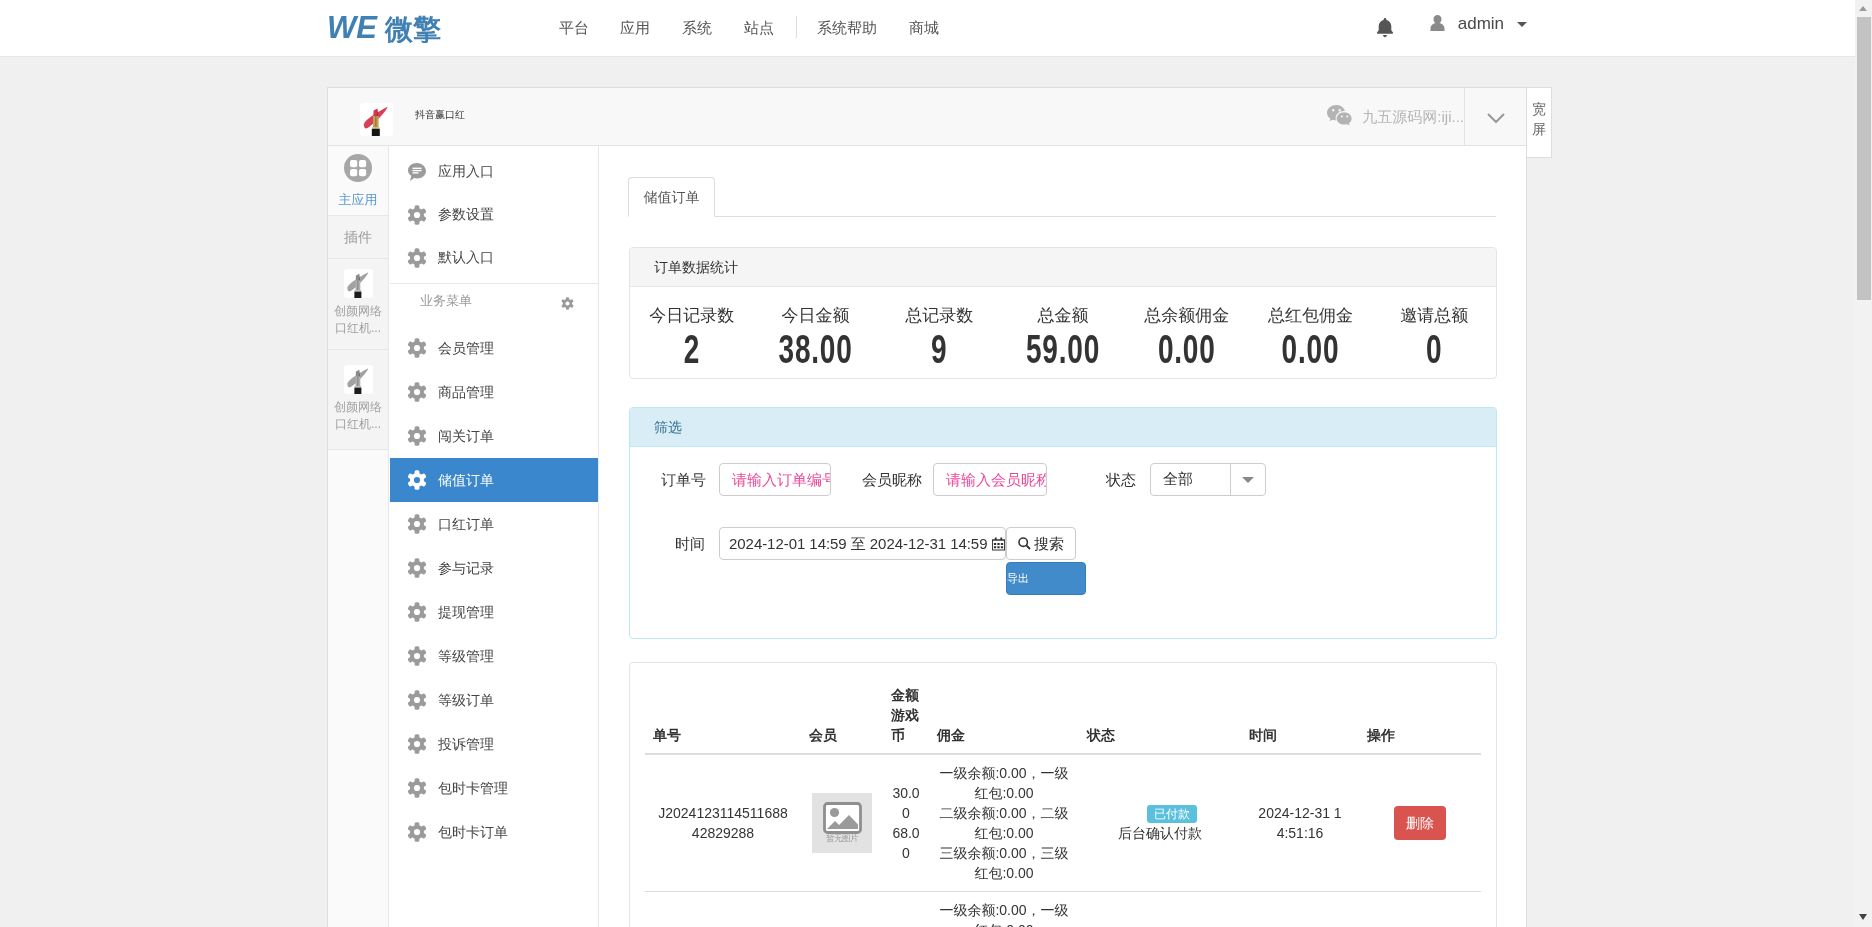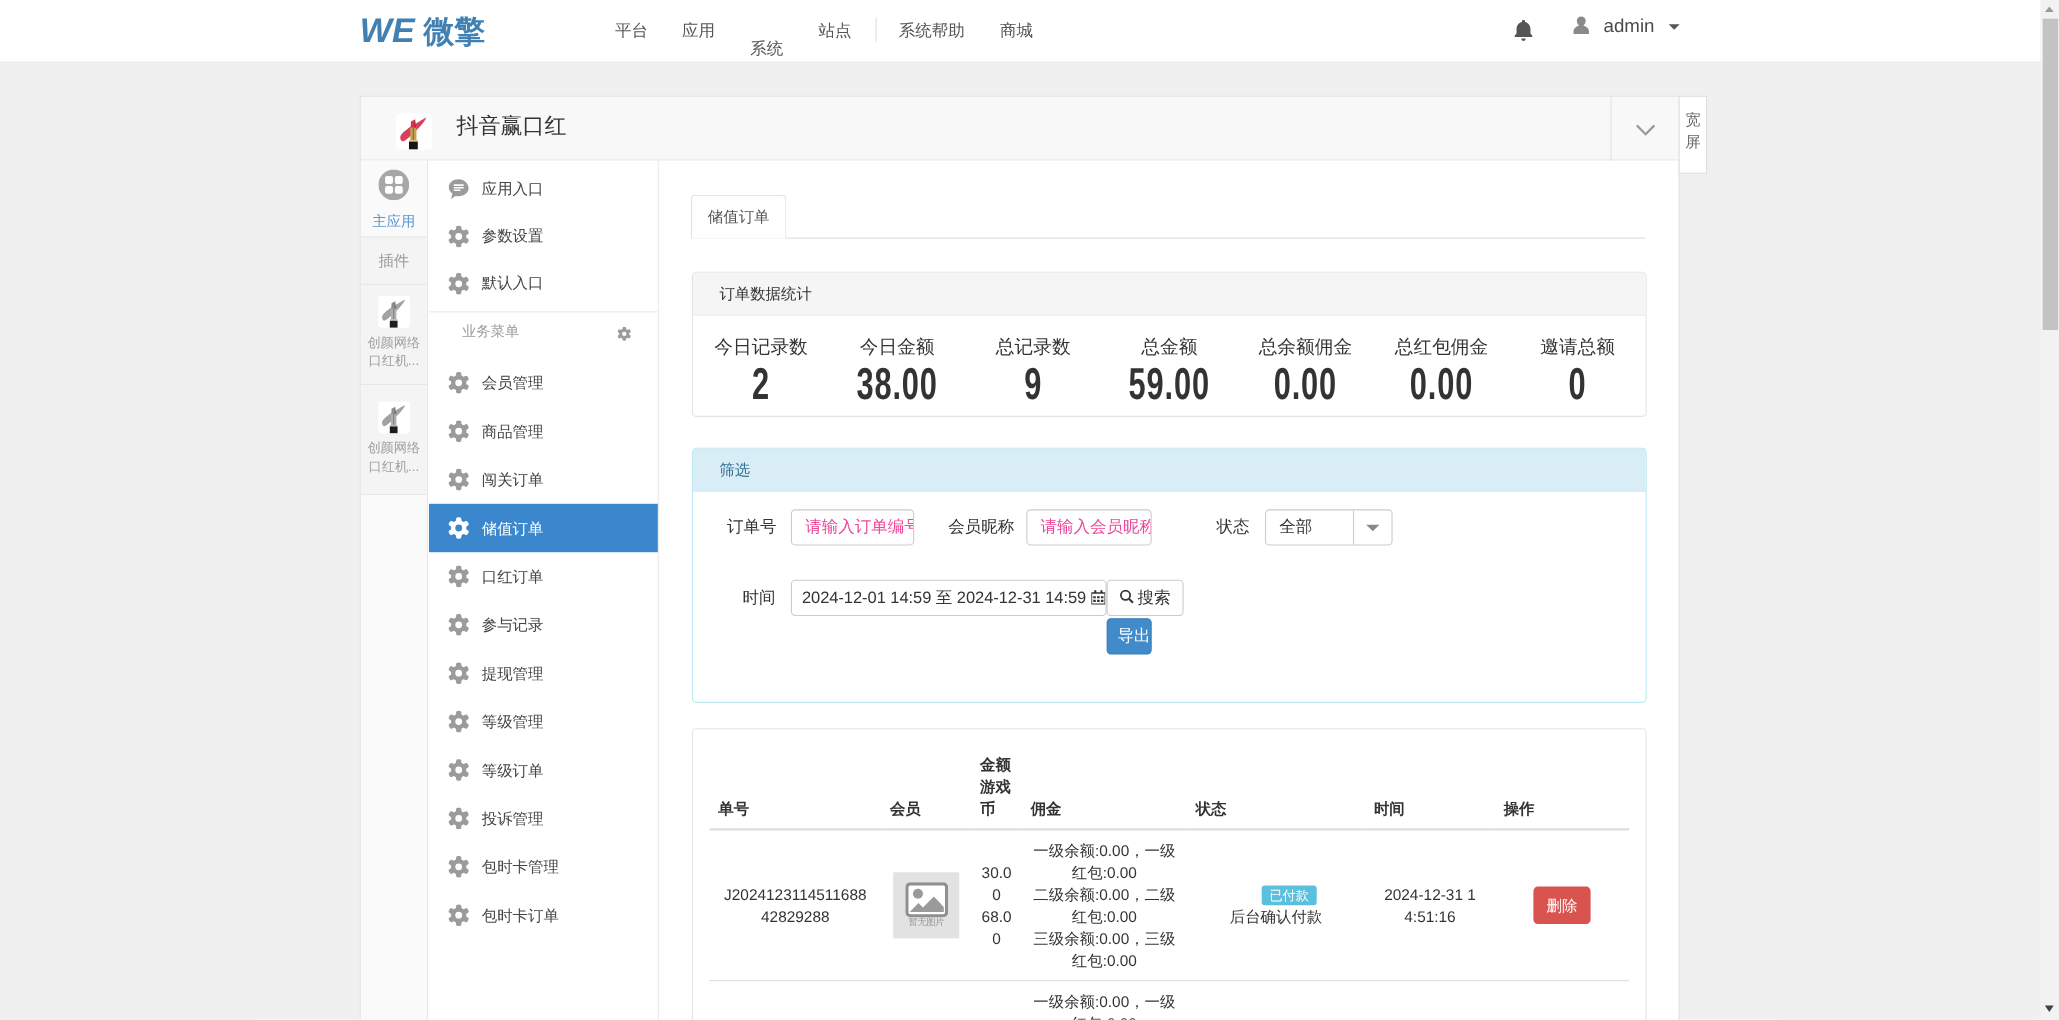--- a/index.html
+++ b/index.html
@@ -11,21 +11,21 @@
 #logo { position:absolute; left:328px; top:12px; height:31px; }
 .navlink { position:absolute; top:19px; font-size:15px; color:#555; }
 #nav-sep { position:absolute; left:796px; top:16px; height:22px; width:1px; background:#ddd; }
 #bell { position:absolute; left:1376px; top:18px; }
 #adminbox { position:absolute; left:1429px; top:14px; font-size:17px; color:#4a4a4a; }
 
 
 #panel { position:absolute; left:327px; top:87px; width:1200px; height:840px; background:#fff; border:1px solid #dedede; border-bottom:none; }
 #phead { position:absolute; left:0; top:0; width:1198px; height:58px; background:#f8f8f8; border-bottom:1px solid #e3e3e3; }
 #appicon { position:absolute; left:32px; top:15px; width:33px; height:33px; background:#fff; border-radius:4px; }
-#ptitle { position:absolute; left:87px; top:19px; font-size:20px; color:#333; line-height:17px; }
+#ptitle { position:absolute; left:87px; top:19px; font-size:10px; color:#333; line-height:17px;font-family:Liberation Mono, monospace; }
 #srcbox { position:absolute; right:62px; top:0; height:58px; line-height:58px; color:#b5b5b5; font-size:15px; }
 #chevbox { position:absolute; right:0; top:0; width:62px; height:58px; border-left:1px solid #e3e3e3; }
 #widescreen { position:absolute; left:1526px; top:87px; width:26px; height:71px; background:#fff; border:1px solid #ddd; font-size:14px; color:#666; text-align:center; padding-top:11px; line-height:20px; }
 
 
 #col1 { position:absolute; left:0; top:58px; width:61px; height:782px; background:#fafafa; border-right:1px solid #e7e7e7; }
 .c1item { text-align:center; }
 #mainapp { height:69px; background:#fafafa; padding-top:8px; }
 #mainapp .lbl { color:#5a96d2; font-size:13px; margin-top:5px; }
 #plugins-h { height:44px; background:#f4f4f4; border-top:1px solid #e7e7e7; border-bottom:1px solid #e7e7e7; color:#9b9b9b; font-size:14px; line-height:43px; text-align:center; }
@@ -66,21 +66,21 @@
 .flabel { position:absolute; font-size:15px; color:#333; line-height:20px; }
 .finput { position:absolute; height:33px; border:1px solid #ccc; border-radius:4px; background:#fff; font-size:15px; color:#ec4899; line-height:31px; padding-left:12px; white-space:nowrap; overflow:hidden; }
 
 #fsel { position:absolute; left:520px; top:16px; width:116px; height:33px; border:1px solid #ccc; border-radius:4px; background:#fff; }
 #fsel .txt { position:absolute; left:12px; top:6px; font-size:15px; color:#333; }
 #fsel .car { position:absolute; right:0; top:0; width:35px; height:31px; border-left:1px solid #ccc; }
 #fsel .car:after { content:""; position:absolute; left:11px; top:13px; border-left:6px solid transparent; border-right:6px solid transparent; border-top:6px solid #888; }
 
 #fdate { left:89px; top:80px; width:287px; color:#333; font-size:15px; padding-left:9px; letter-spacing:-0.05px; }
 #btnsearch { position:absolute; left:376px; top:80px; width:70px; height:33px; background:#fff; border:1px solid #ccc; border-radius:4px; font-size:15px; color:#333; text-align:center; line-height:31px; }
-#btnexport { position:absolute; left:376px; top:115px; width:41px; height:33px; background:#428bca; border:1px solid #357ebd; border-radius:4px; font-size:15px; color:#fff; text-align:right; line-height:31px; }
+#btnexport { position:absolute; left:376px; top:115px; width:80px; height:33px; background:#428bca; border:1px solid #357ebd; border-radius:4px; font-size:11px; color:#fff; text-align:left; line-height:31px; }
 
 #tablebox { top:516px; border:1px solid #e4e4e4; height:380px; padding:14px 15px; }
 table { border-collapse:collapse; width:836px; table-layout:fixed; }
 th { font-size:14px; font-weight:bold; color:#333; text-align:left; vertical-align:bottom; padding:8px; line-height:20px; border-bottom:2px solid #ddd; }
 td { font-size:14px; color:#333; text-align:center; vertical-align:middle; padding:8px; line-height:20px; }
 tr.r2 td { border-top:1px solid #ddd; }
 .badge-pay { display:inline-block; background:#5bc0de; color:#fff; font-size:12px; padding:2px 7px; border-radius:3px; line-height:14px;margin-left:24px; }
 .btn-del { display:inline-block; background:#d9534f; color:#fff; font-size:14px; padding:7px 12px; border-radius:4px; line-height:20px; }
 .noimg { width:60px; height:60px; background:#e2e2e2; margin:0 auto; position:relative; }
 .noimg .cap { position:absolute; bottom:5px; width:100%; text-align:center; font-size:8.5px; color:#9a9a9a; letter-spacing:-0.5px; }
@@ -93,21 +93,21 @@
 </head>
 <body>
 
 <div id="navbar">
   <div id="logo"><svg width="115" height="31" viewBox="0 0 115 31">
     <text x="-1" y="26" font-family="Liberation Sans" font-size="31" font-weight="bold" font-style="italic" fill="#4180b2">WE</text>
     <text x="57" y="26.5" font-family="Liberation Sans" font-size="28" font-weight="bold" fill="#4180b2">微擎</text>
   </svg></div>
   <div class="navlink" style="left:559px;">平台</div>
   <div class="navlink" style="left:620px;">应用</div>
-  <div class="navlink" style="left:682px;margin-top:16px;">系统</div>
+  <div class="navlink" style="left:682px;">系统</div>
   <div class="navlink" style="left:744px;">站点</div>
   <div id="nav-sep"></div>
   <div class="navlink" style="left:817px;">系统帮助</div>
   <div class="navlink" style="left:909px;">商城</div>
   <div id="bell"><svg width="18" height="20" viewBox="0 0 18 20">
         <path fill="#555" d="M9 0c.8 0 1.4.6 1.4 1.4v.5C13.2 2.6 15.3 5 15.3 8v4.2l1.7 2.4c.3.5 0 1.1-.6 1.1H1.6c-.6 0-.9-.6-.6-1.1l1.7-2.4V8c0-3 2.1-5.4 4.9-6.1v-.5C7.6.6 8.2 0 9 0zM7 17h4c0 1.2-.9 2.2-2 2.2S7 18.2 7 17z"></path>
       </svg></div>
   <div id="adminbox"><svg width="17" height="18" viewBox="0 0 17 18" style="vertical-align:-3px;">
         <path fill="#8a8a8a" d="M8.5 1a4 4 0 014 4.2c0 1.7-.8 3.2-2 3.9 2.9.8 5 2.8 5 5.2v2.7H1.5v-2.7c0-2.4 2.1-4.4 5-5.2-1.2-.7-2-2.2-2-3.9A4 4 0 018.5 1z"></path>
       </svg>
@@ -120,20 +120,24 @@
     <div id="appicon"><svg width="33" height="33" viewBox="0 0 33 33">
           <path d="M4 23 C3 19 9 14 27 4 C29 3 24 11 15 19 C11 22.5 8 25.5 6 25.5 C4.8 25.5 4.3 24.5 4 23 Z" fill="#d8405a"></path>
           <path d="M13.3 13.5 L13.6 7.5 L17.5 5.5 L18.2 13.5 Z" fill="#e0314e"></path>
           <path d="M16.8 6 L18.2 13.5 L17 13.5 Z" fill="#8e1f33"></path>
           <rect x="13" y="13" width="5.6" height="12.5" fill="#c3a055"></rect>
           <rect x="15.2" y="13" width="1.2" height="12.5" fill="#8f7433"></rect>
           <path d="M12.2 24 L19.4 24 L19.8 25.8 L11.8 25.8 Z" fill="#d6bf80"></path>
           <rect x="11.8" y="25.8" width="8" height="7.2" fill="#151515"></rect>
         </svg></div>
     <div id="ptitle">抖音赢口红</div>
+    <div id="srcbox"><svg width="26" height="22" viewBox="0 0 26 22" style="vertical-align:-5px;margin-right:9px;">
+          <path fill="#b3b3b3" d="M9.5 0C4.3 0 0 3.4 0 7.7c0 2.4 1.3 4.5 3.4 5.9l-.9 2.6 3-1.5c.9.3 1.9.5 2.9.5h.5A7 7 0 018.6 13c0-3.9 3.8-7 8.4-7 .3 0 .6 0 .9.1C17.1 2.6 13.6 0 9.5 0zM6.3 4.1a1.2 1.2 0 110 2.4 1.2 1.2 0 010-2.4zm6.4 0a1.2 1.2 0 110 2.4 1.2 1.2 0 010-2.4z"></path>
+          <path fill="#b3b3b3" d="M17.6 7.2c-4.4 0-8 2.8-8 6.2 0 3.4 3.6 6.2 8 6.2.9 0 1.7-.1 2.5-.4l2.6 1.3-.8-2.2c1.6-1.2 2.7-2.9 2.7-4.9 0-3.4-3.6-6.2-8-6.2zm-2.7 3.4a1 1 0 110 2 1 1 0 010-2zm5.4 0a1 1 0 110 2 1 1 0 010-2z"></path>
+        </svg>九五源码网:iji...</div>
     <div id="chevbox">
         <svg width="20" height="12" viewBox="0 0 20 12" style="position:absolute;left:21px;top:24px;">
           <polyline points="2,2 10,10 18,2" fill="none" stroke="#999" stroke-width="2"></polyline>
         </svg>
       </div>
   </div>
 
   <div id="col1">
     <div id="mainapp" class="c1item">
       <svg width="28" height="28" viewBox="0 0 37 37">

